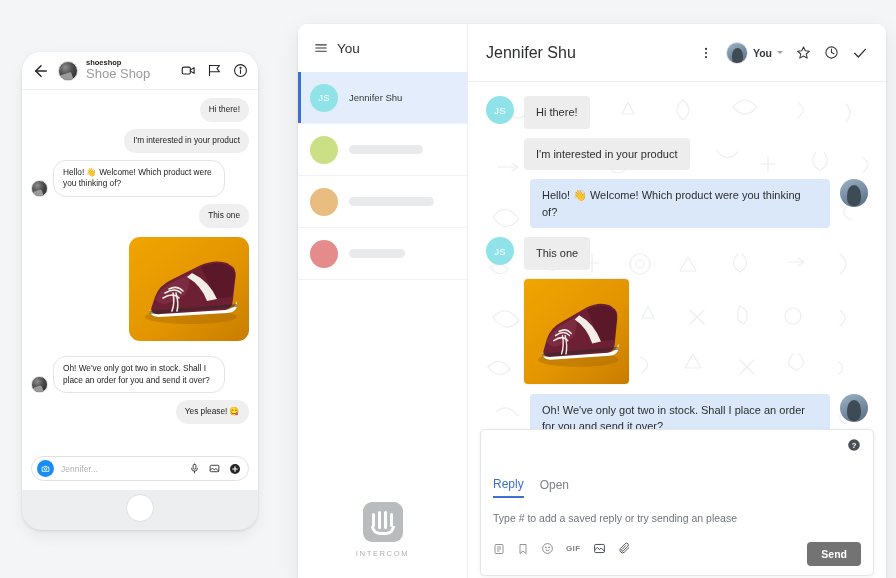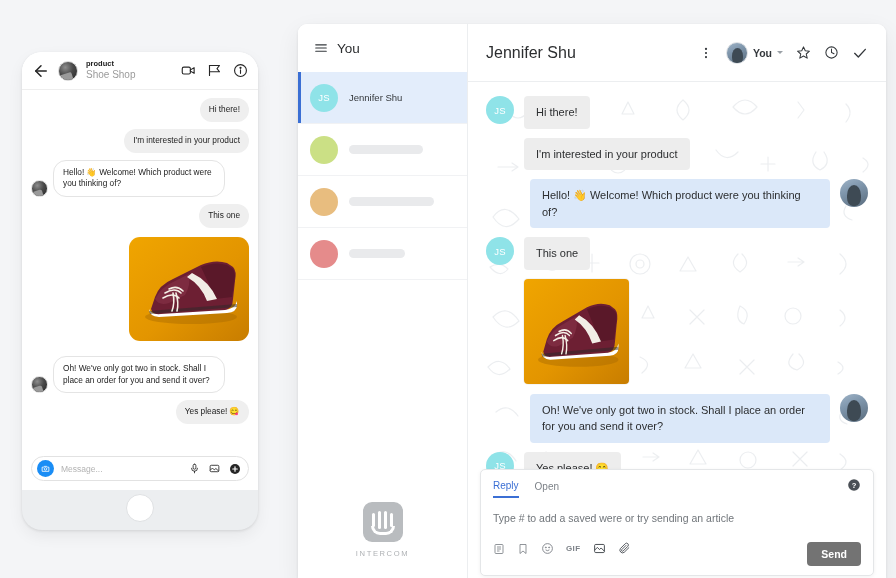--- a/index.html
+++ b/index.html
@@ -40,21 +40,21 @@
     border: 1px solid #d8d8d8;
     position: relative; overflow: hidden;
   }
   #ig-avatar::after {
     content:''; position:absolute; left:-2px; bottom:-4px;
     width:16px; height:10px; background:#9a9a9a;
     transform: rotate(-18deg); border-radius: 2px;
   }
   .ig-names { display: flex; flex-direction: column; line-height: 1.15; flex: 1 1 auto; }
   .ig-name-1 { font-size: 7.5px; font-weight: bold; color: #1c1c1c; }
-  .ig-name-2 { font-size: 10px; color: #9b9b9b; }
+  .ig-name-2 { font-size: 13px; color: #9b9b9b; }
   .ig-head-icons { display: flex; align-items: center; gap: 11px; }
   .ig-head-icons svg { display: block; }
 
   #ig-thread {
     padding: 8px 9px 0 9px;
     height: 362px;
     position: relative;
   }
   .ig-row { display: flex; margin-bottom: 7px; align-items: flex-end; }
   .ig-row.out { justify-content: flex-end; }
@@ -237,21 +237,21 @@
   }
 
   
   #ic-composer {
     position: absolute; left: 12px; right: 12px; bottom: 10px;
     background: #fff; border: 1px solid #e4e6e8; border-radius: 5px;
     box-shadow: 0 1px 4px rgba(0,0,0,0.06);
     z-index: 4; padding: 10px 12px 9px 12px;
   }
   #ic-comp-tabs { display: flex; align-items: center; gap: 16px; position: relative; }
-  .comp-tab { font-size: 10px; padding-bottom: 5px; color: #7d8288; }
+  .comp-tab { font-size: 12px; padding-bottom: 5px; color: #7d8288; margin-top: 37px; }
   .comp-tab.active { color: #3b6fd4; border-bottom: 2px solid #3b6fd4; }
   #ic-help-icon { position: absolute; right: 0; top: -2px; }
   #ic-comp-placeholder { font-size: 10.5px; color: #70757a; margin: 14px 0 18px 0; }
   #ic-comp-bottom { display: flex; align-items: flex-start; }
   #ic-comp-icons { display: flex; align-items: center; gap: 12px; flex: 1 1 auto; }
   #ic-gif { font-size: 8px; font-weight: bold; color: #7d8288; letter-spacing: 0.4px; }
   #ic-send {
     background: #737373; color: #fff; font-size: 10.5px; font-weight: bold;
     border: none; border-radius: 4px; padding: 6px 14px; cursor: pointer;
   }
@@ -262,21 +262,21 @@
 <div id="phone-mockup">
   <div id="phone-screen">
 
     <div id="ig-header">
       <svg class="ig-back" viewBox="0 0 24 24" fill="none" stroke="#262626" stroke-width="2" stroke-linecap="round" stroke-linejoin="round">
         <line x1="19" y1="12" x2="5" y2="12"></line>
           <polyline points="12 19 5 12 12 5"></polyline>
       </svg>
       <div id="ig-avatar"></div>
       <div class="ig-names">
-        <span class="ig-name-1">product</span>
+        <span class="ig-name-1">shoeshop</span>
         <span class="ig-name-2">Shoe Shop</span>
       </div>
       <div class="ig-head-icons">
         <svg width="15" height="15" viewBox="0 0 24 24" fill="none" stroke="#262626" stroke-width="1.8" stroke-linecap="round" stroke-linejoin="round">
           <rect x="2" y="6.5" width="13" height="11" rx="2.5"></rect>
             <path d="M15 11l6-3.5v9L15 13z"></path>
         </svg>
         <svg width="15" height="15" viewBox="0 0 24 24" fill="none" stroke="#262626" stroke-width="1.8" stroke-linecap="round" stroke-linejoin="round">
           <path d="M4 4v16"></path>
             <path d="M4 4h16l-4 5 4 5H4"></path>
@@ -340,21 +340,21 @@
       </div>
     </div>
 
     <div id="ig-composer">
       <div id="ig-cam">
         <svg width="9" height="9" viewBox="0 0 24 24" fill="none" stroke="#fff" stroke-width="2.2">
           <circle cx="12" cy="13" r="3.4"></circle>
             <path d="M3 8.5h4l1.6-2.2h6.8L17 8.5h4v11H3z" stroke-linejoin="round"></path>
         </svg>
       </div>
-      <span id="ig-msg-placeholder">Message...</span>
+      <span id="ig-msg-placeholder">Jennifer...</span>
       <div class="ig-comp-icons">
         <svg width="11" height="11" viewBox="0 0 24 24" fill="none" stroke="#262626" stroke-width="1.9" stroke-linecap="round">
           <rect x="9" y="2.5" width="6" height="11" rx="3"></rect>
             <path d="M5.5 11.5a6.5 6.5 0 0 0 13 0"></path>
             <line x1="12" y1="18" x2="12" y2="21.5"></line>
         </svg>
         <svg width="11" height="11" viewBox="0 0 24 24" fill="none" stroke="#262626" stroke-width="1.9" stroke-linejoin="round">
           <rect x="2.5" y="5" width="19" height="14" rx="2.5"></rect>
             <path d="M2.5 16l5-5 4 4 3.5-3 6.5 6"></path>
         </svg>
@@ -586,21 +586,21 @@
 
     <div id="ic-composer">
       <div id="ic-comp-tabs">
         <span class="comp-tab active">Reply</span>
         <span class="comp-tab">Open</span>
         <svg id="ic-help-icon" width="14" height="14" viewBox="0 0 24 24">
           <circle cx="12" cy="12" r="10" fill="#4a4f55"></circle>
           <text x="12" y="16.5" font-size="13" font-family="Liberation Sans, sans-serif" font-weight="bold" fill="#fff" text-anchor="middle">?</text>
         </svg>
       </div>
-      <div id="ic-comp-placeholder">Type # to add a saved were or try sending an article</div>
+      <div id="ic-comp-placeholder">Type # to add a saved reply or try sending an please</div>
       <div id="ic-comp-bottom">
         <div id="ic-comp-icons">
           <svg width="12" height="12" viewBox="0 0 24 24" fill="none" stroke="#7d8288" stroke-width="1.7">
             <rect x="4" y="3" width="16" height="18" rx="1.8"></rect>
               <line x1="8" y1="8" x2="16" y2="8"></line>
               <line x1="8" y1="12" x2="16" y2="12"></line>
               <line x1="8" y1="16" x2="13" y2="16"></line>
           </svg>
           <svg width="12" height="12" viewBox="0 0 24 24" fill="none" stroke="#7d8288" stroke-width="1.7" stroke-linejoin="round">
             <path d="M6 3h12v18l-6-5-6 5z"></path>

